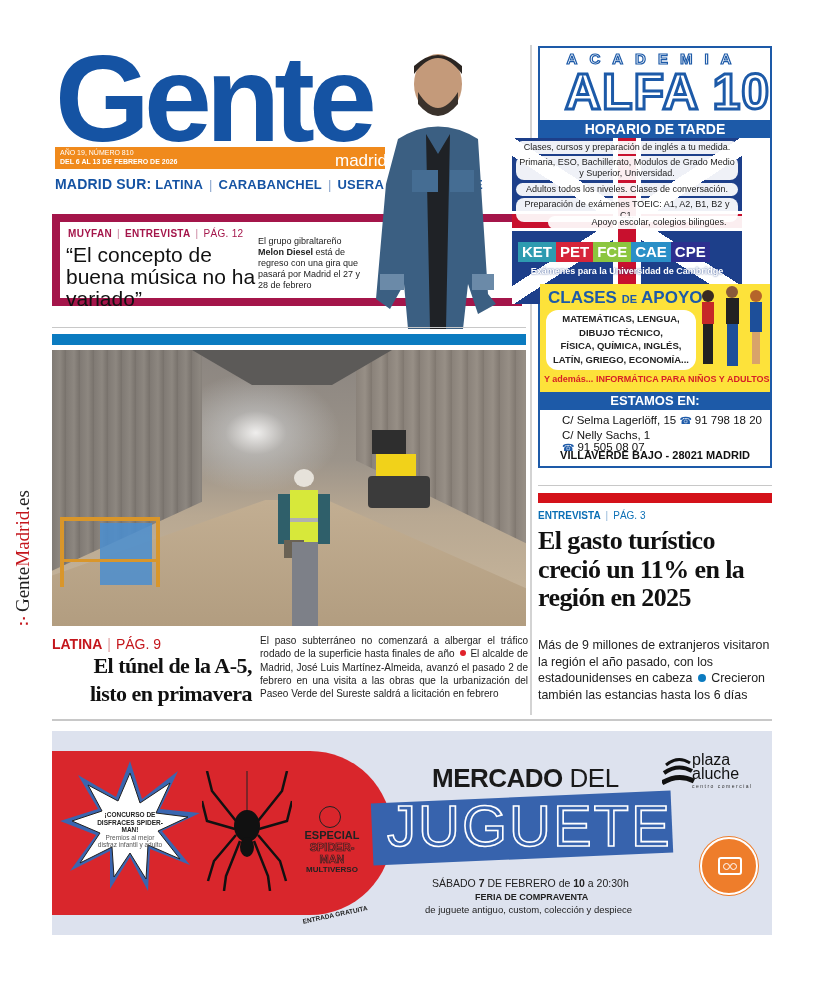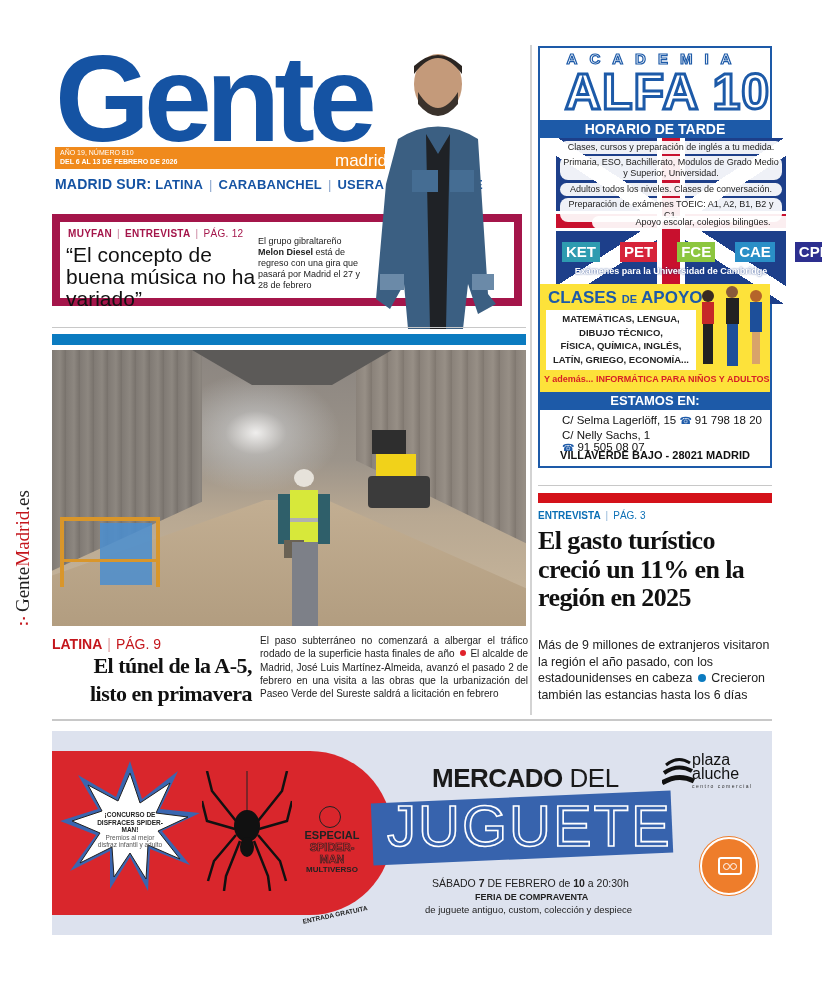--- a/index.html
+++ b/index.html
@@ -68,49 +68,49 @@
       left: 540px; top: 66px; width: 230px; text-align: right;
       font-size: 50px; font-weight: 700; line-height: 52px; color: #fff;
       -webkit-text-stroke: 3px #1d5aa8; letter-spacing: 1px;
     }
     .alfa-schedule {
       left: 540px; top: 120px; width: 230px; height: 18px;
       background: #1d5aa8; color: #fff; text-align: center;
       font-size: 14px; font-weight: 700; line-height: 18px;
     }
     .alfa-flag {
-      left: 556px; top: 138px; width: 230px; height: 166px;
+      left: 512px; top: 138px; width: 230px; height: 166px;
       background:
         linear-gradient(90deg, transparent 44%, #fff 44%, #fff 46%, #c8102e 46%, #c8102e 54%, #fff 54%, #fff 56%, transparent 56%),
         linear-gradient(0deg, transparent 44%, #fff 44%, #fff 46%, #c8102e 46%, #c8102e 54%, #fff 54%, #fff 56%, transparent 56%),
         linear-gradient(33deg, transparent 47%, #fff 47%, #fff 53%, transparent 53%),
         linear-gradient(-33deg, transparent 47%, #fff 47%, #fff 53%, transparent 53%),
         #1d3f8a;
     }
     .alfa-pill {
       position: absolute; left: 4px; width: 222px; background: rgba(255,255,255,0.93);
       border-radius: 8px; text-align: center; font-size: 9px; line-height: 11px; color: #222;
       font-family: "Liberation Sans", sans-serif; padding: 1px 3px;
     }
-    .alfa-exams { position: absolute; left: 6px; top: 104px; display: flex; gap: 20px; }
+    .alfa-exams { position: absolute; left: 6px; top: 104px; display: flex; gap: 0; }
     .exam { color: #fff; font-weight: 700; font-size: 15px; padding: 1px 4px; line-height: 18px; }
     .alfa-cambridge {
       position: absolute; left: 0; top: 128px; width: 230px; text-align: center;
       font-size: 9px; font-weight: 700; color: #fff; text-shadow: 0 0 2px #1d3f8a;
     }
     .alfa-apoyo {
       left: 540px; top: 284px; width: 230px; height: 108px; background: #fde23a;
     }
     .apoyo-title {
       position: absolute; left: 8px; top: 4px; font-size: 17px; font-weight: 700; color: #1d5aa8; white-space: nowrap;
     }
     .apoyo-title small { font-size: 11px; }
     .apoyo-subjects {
       position: absolute; left: 6px; top: 26px; width: 150px; height: 60px; background: #fff;
-      font-size: 9.5px; font-weight: 700; line-height: 13.5px; text-align: center; color: #222; padding-top: 2px;
+      font-size: 9.5px; font-weight: 700; line-height: 13.5px; text-align: center; color: #222; padding-top: 2px; border-radius: 12px;
     }
     .apoyo-extra {
       position: absolute; left: 4px; top: 90px; width: 222px; text-align: center;
       font-size: 9px; font-weight: 700; color: #d61f26; white-space: nowrap;
     }
     .apoyo-extra b { font-weight: 700; }
     .students { position: absolute; left: 156px; top: 0; width: 72px; height: 90px; }
 
     .alfa-estamos {
       left: 540px; top: 392px; width: 230px; height: 18px; background: #1d5aa8;

